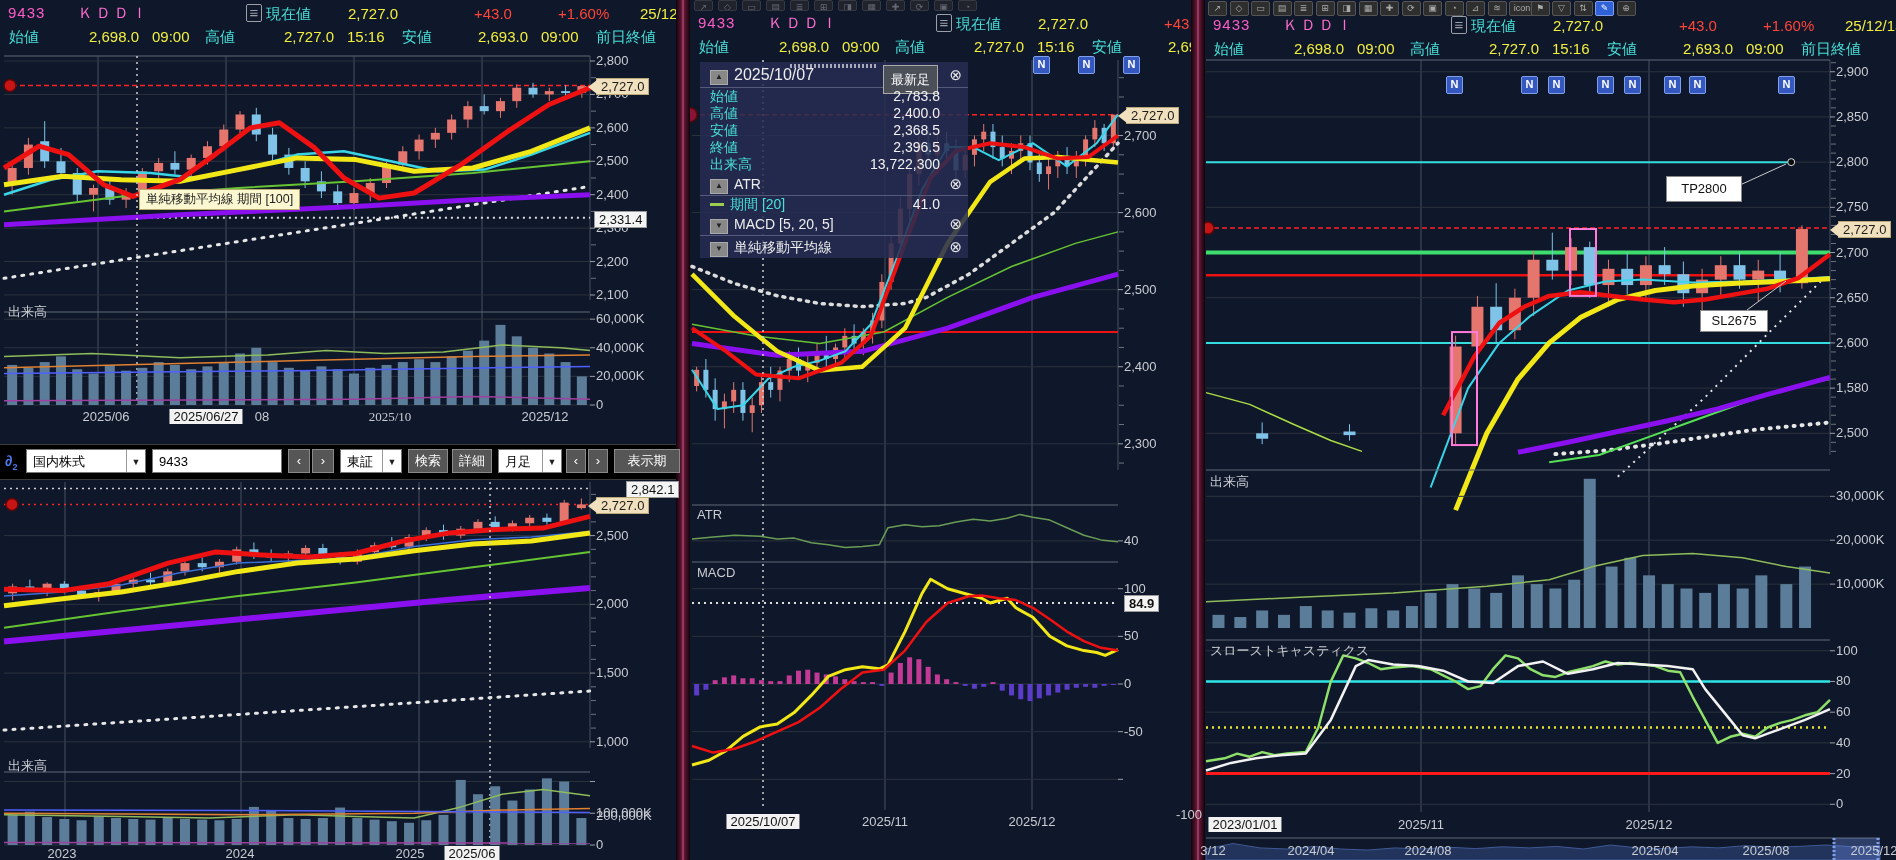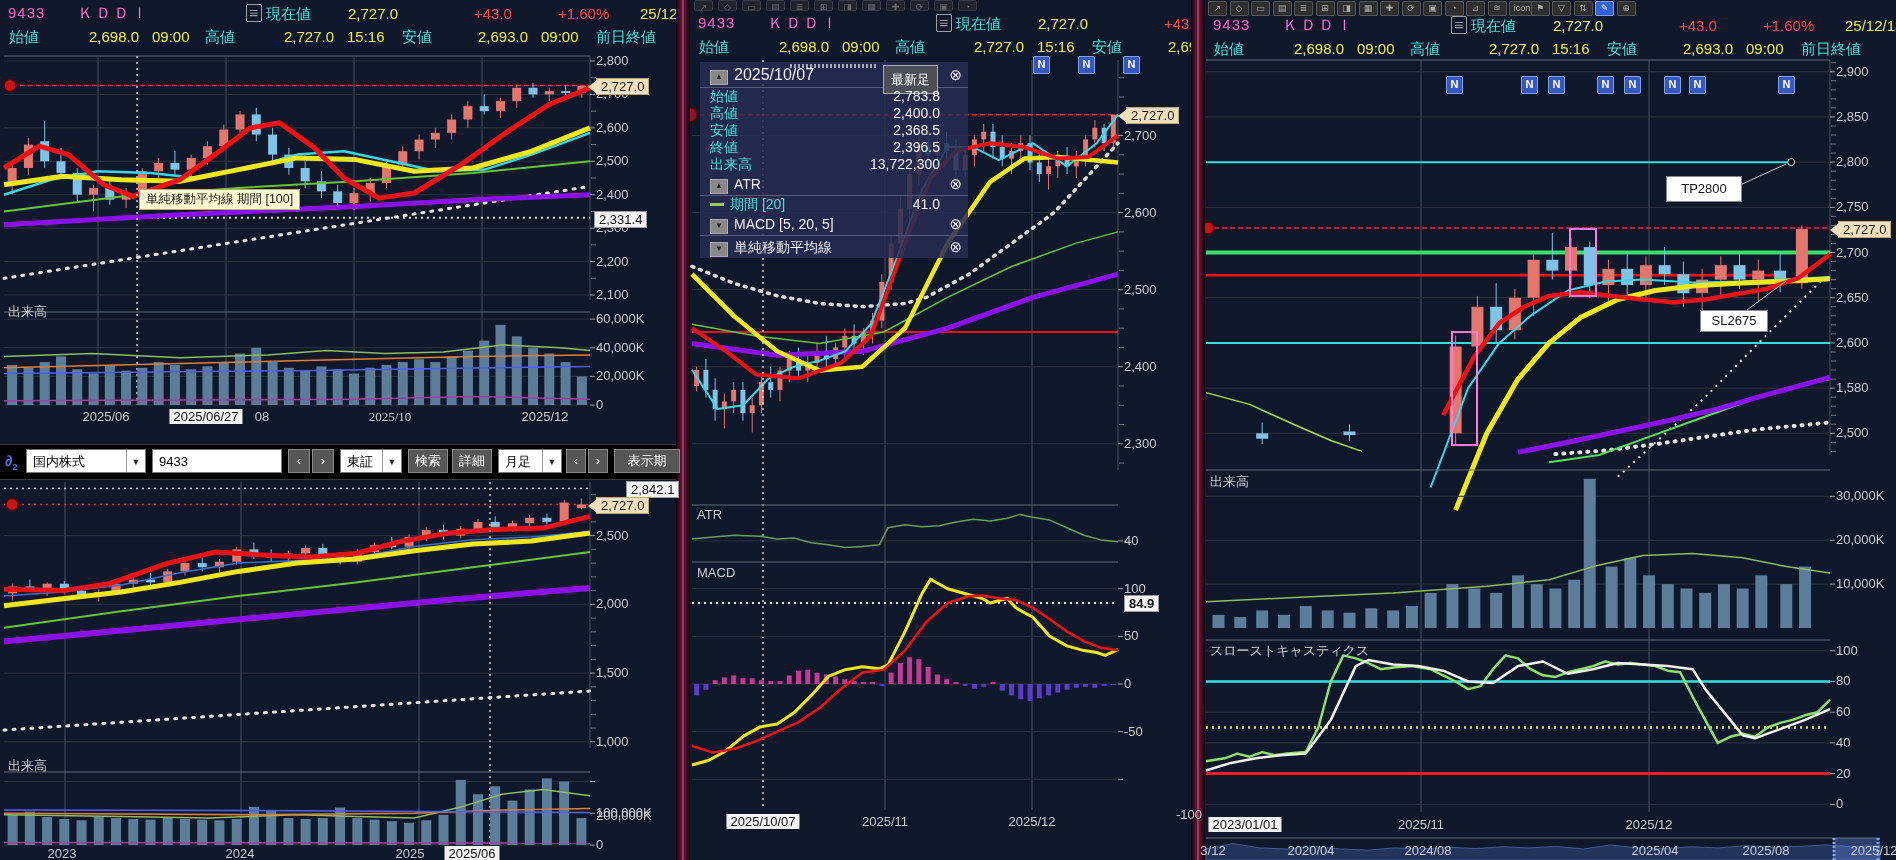--- a/index.html
+++ b/index.html
@@ -941,21 +941,21 @@
       <div class="date" style="left: 240px; top: 846px;">2024</div>
       <div class="date" style="left: 410px; top: 846px;">2025</div>
       <div class="date hl" style="left: 472px; top: 846px;">2025/06</div>
       <div class="date hl" style="left: 763px; top: 814px;">2025/10/07</div>
       <div class="date" style="left: 885px; top: 814px;">2025/11</div>
       <div class="date" style="left: 1032px; top: 814px;">2025/12</div>
       <div class="date hl" style="left: 1245px; top: 817px;">2023/01/01</div>
       <div class="date" style="left: 1421px; top: 817px;">2025/11</div>
       <div class="date" style="left: 1649px; top: 817px;">2025/12</div>
       <div class="date" style="left: 1213px; top: 843px;">3/12</div>
-      <div class="date" style="left: 1311px; top: 843px;">2020/04</div>
+      <div class="date" style="left: 1311px; top: 843px;">2024/04</div>
       <div class="date" style="left: 1428px; top: 843px;">2024/08</div>
       <div class="date" style="left: 1542px; top: 843px; margin-top: 25px;">2024/12</div>
       <div class="date" style="left: 1655px; top: 843px;">2025/04</div>
       <div class="date" style="left: 1766px; top: 843px;">2025/08</div>
       <div class="date" style="left: 1874px; top: 843px;">2025/12</div>
       <div class="badge tan" style="left: 596px; top: 78px;">2,727.0</div>
       <div class="badge white" style="left: 594px; top: 211px;">2,331.4</div>
       <div class="badge white" style="left: 594px; top: 481px; margin-left: 32px;">2,842.1</div>
       <div class="badge tan" style="left: 596px; top: 497px;">2,727.0</div>
       <div class="badge tan" style="left: 1126px; top: 107px;">2,727.0</div>

